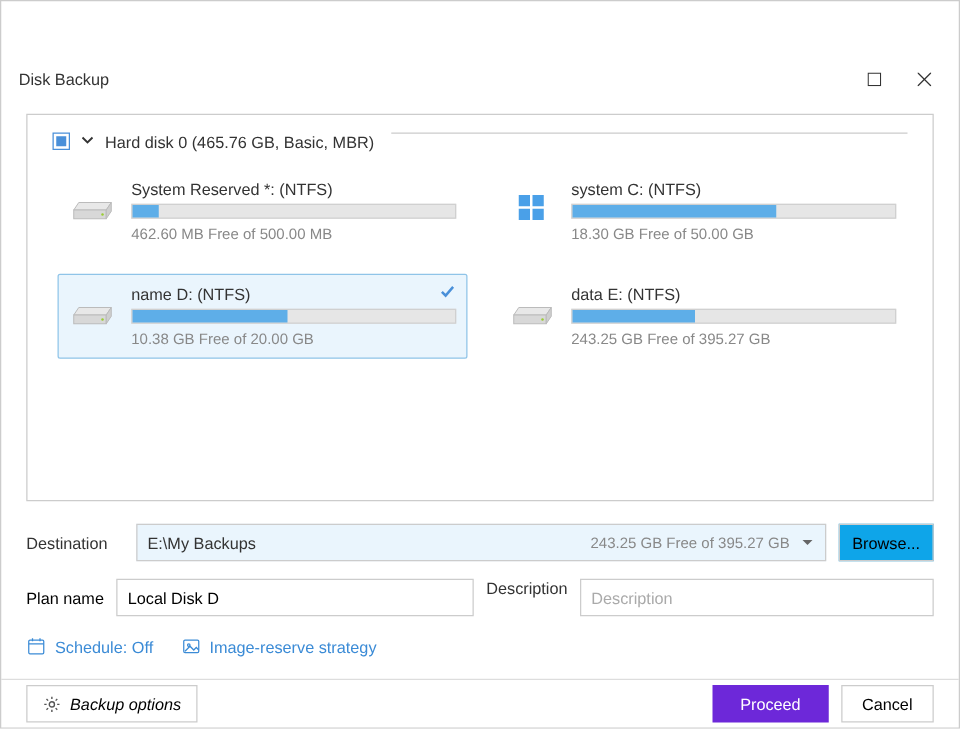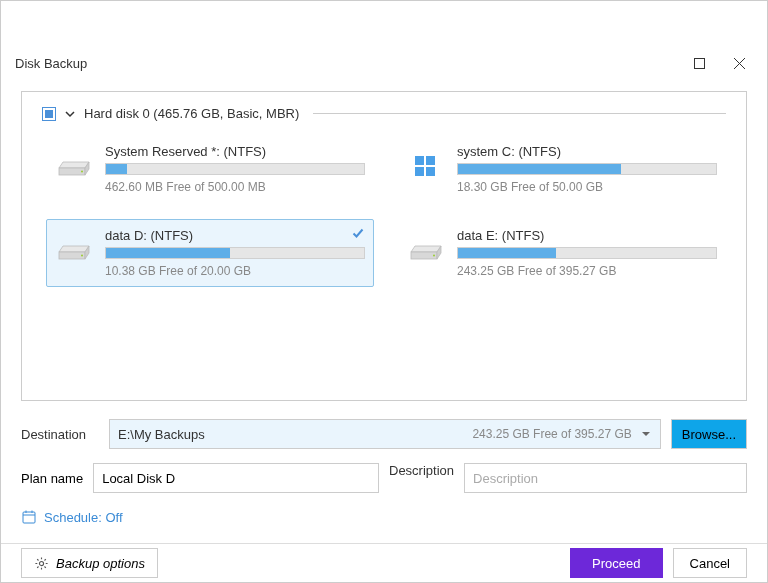--- a/index.html
+++ b/index.html
@@ -4,21 +4,21 @@
 <style>
   * { box-sizing: border-box; margin: 0; padding: 0; font-family: "Segoe UI", Arial, sans-serif; }
   body { background: #fff; width: 768px; height: 583px; overflow: hidden; }
   .window { width: 768px; height: 583px; border: 1px solid #ccc; display: flex; flex-direction: column; }
   .titlebar { height: 34px; display: flex; align-items: center; padding: 0 8px; margin-top: 48px; }
   .titlebar-title { font-size: 13px; color: #333; flex: 1; padding-left: 6px; }
   .winbtn { width: 40px; height: 28px; display: flex; align-items: center; justify-content: center; }
   .winbtn svg { stroke: #333; stroke-width: 1; fill: none; }
   .content { flex: 1; padding: 14px 20px 0 20px; display: flex; flex-direction: column; }
   .diskbox { border: 1px solid #ccc; flex: 0 0 310px; padding: 14px 20px; overflow: hidden; }
-  .diskhdr { display: flex; align-items: center; gap: 8px; }
+  .diskhdr { display: flex; gap: 8px; }
   .diskhdr .rule { flex: 1; height: 1px; background: #ccc; margin-left: 6px; }
   .chkbox { width: 14px; height: 14px; border: 1px solid #4a90d9; display: flex; align-items: center; justify-content: center; }
   .chkbox.ind::after { content: ""; width: 8px; height: 8px; background: #4a90d9; }
   .chev { width: 12px; height: 12px; }
   .disk-title { font-size: 13px; color: #333; }
   .partgrid { display: grid; grid-template-columns: 1fr 1fr; column-gap: 24px; row-gap: 16px; margin-top: 14px; padding-left: 4px; }
   .part { display: flex; align-items: flex-start; gap: 12px; padding: 8px; border: 1px solid transparent; border-radius: 2px; position: relative; }
   .part.selected { background: #eaf5fd; border: 1px solid #8fc4e8; }
   .part .picon { width: 38px; height: 32px; margin-top: 6px; flex-shrink: 0; display: flex; align-items: center; justify-content: center; }
   .part .pbody { flex: 1; }
@@ -117,21 +117,21 @@
           <div class="part selected">
             <div class="picon">
               <svg width="38" height="28" viewBox="0 0 38 28">
                 <polygon points="4,16 30,16 34,10 8,10" fill="#e8e8e8" stroke="#bbb" stroke-width="0.8"></polygon>
                 <rect x="4" y="16" width="26" height="7" fill="#d8d8d8" stroke="#bbb" stroke-width="0.8"></rect>
                 <polygon points="30,16 34,10 34,17 30,23" fill="#cfcfcf" stroke="#bbb" stroke-width="0.8"></polygon>
                 <circle cx="27" cy="19.5" r="1" fill="#9acd32"></circle>
               </svg>
             </div>
             <div class="pbody">
-              <div class="pname">data D: (NTFS)</div>
+              <div class="pname">name D: (NTFS)</div>
               <div class="pbar">
                 <div class="fill" style="width:48%"></div>
               </div>
               <div class="pfree">10.38 GB Free of 20.00 GB</div>
             </div>
             <span class="pcheck"><svg width="14" height="14" viewBox="0 0 14 14">
                 <polyline points="2.5,7.5 5.5,10.5 11.5,3.5" fill="none" stroke="#4a90d9" stroke-width="2"></polyline>
               </svg></span>
           </div>
           <div class="part">
@@ -180,20 +180,28 @@
     <div class="linkrow">
       <div class="linkitem">
         <svg width="16" height="16" viewBox="0 0 16 16">
             <rect x="2" y="3" width="12" height="11" rx="1"></rect>
             <line x1="2" y1="6" x2="14" y2="6"></line>
             <line x1="5" y1="1.5" x2="5" y2="4"></line>
             <line x1="11" y1="1.5" x2="11" y2="4"></line>
           </svg>
         <span>Schedule: Off</span>
       </div>
+      <div class="linkitem">
+        <svg width="16" height="16" viewBox="0 0 16 16">
+            <rect x="2" y="3" width="12" height="10" rx="1"></rect>
+            <circle cx="6" cy="7" r="1"></circle>
+            <polyline points="3,12 7,8 10,11 12,9 14,11"></polyline>
+          </svg>
+        <span>Image-reserve strategy</span>
+      </div>
     </div>
 
   </div>
 
   <div class="footer">
     <div class="opt-btn">
       <svg width="15" height="15" viewBox="0 0 16 16" fill="none" stroke="#555" stroke-width="1.2">
           <circle cx="8" cy="8" r="2.2"></circle>
           <path d="M8 1.5v2M8 12.5v2M1.5 8h2M12.5 8h2M3.4 3.4l1.4 1.4M11.2 11.2l1.4 1.4M3.4 12.6l1.4-1.4M11.2 4.8l1.4-1.4"></path>
         </svg>

